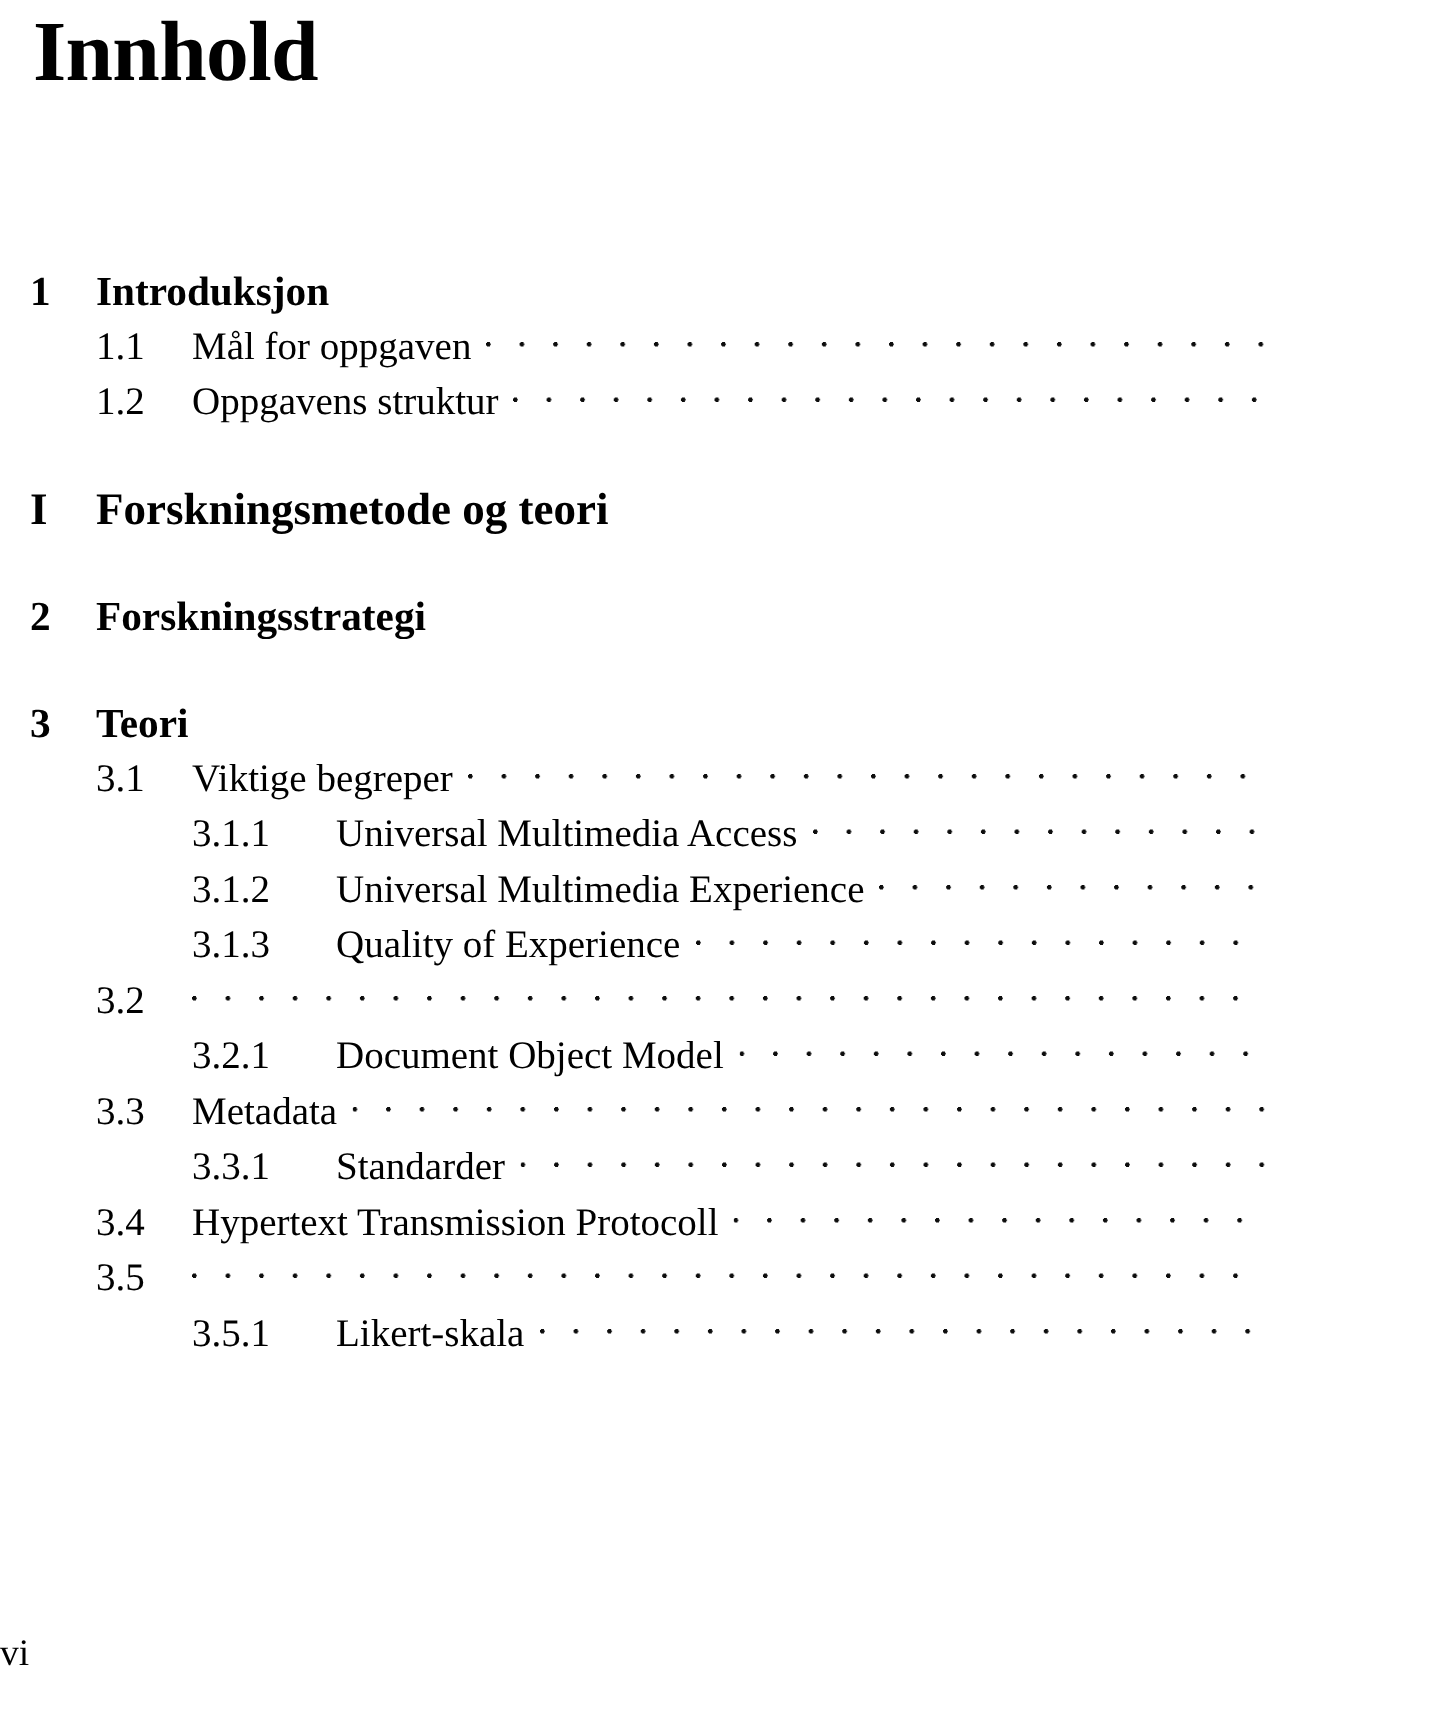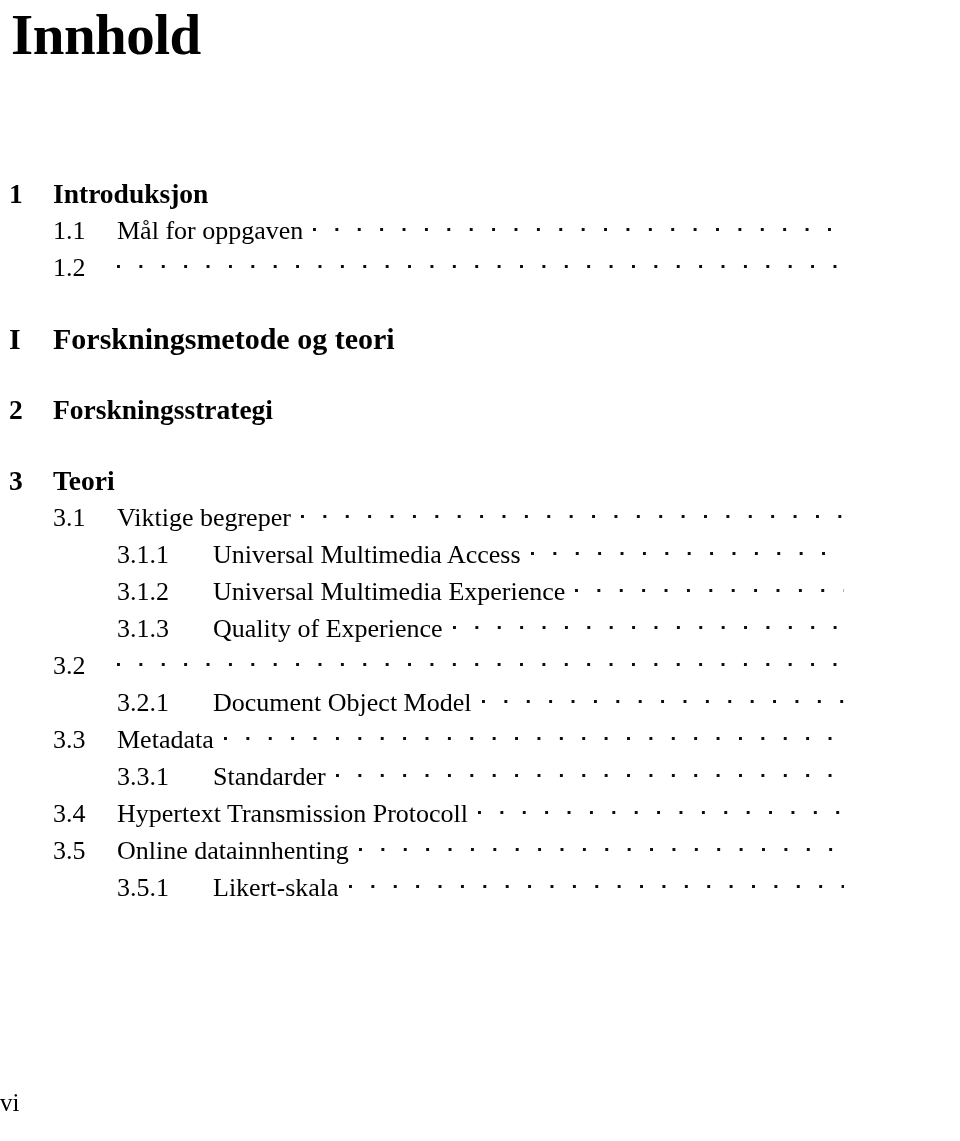--- a/index.html
+++ b/index.html
@@ -14,21 +14,21 @@
     font-family: "Liberation Serif", "DejaVu Serif", serif;
     color: #000000;
     -webkit-font-smoothing: antialiased;
   }
 
   .page {
     position: relative;
     width: 844px;
     height: 1141px;
     box-sizing: border-box;
-    padding: 0 8px 0 9px;
+    padding: 0 8px 0 20px;
     overflow: hidden;
   }
 
   
   .toc-title {
     font-size: 57px;
     font-weight: 700;
     line-height: 1;
     letter-spacing: -0.5px;
     margin: 0;
@@ -157,20 +157,21 @@
         <span class="toc-page">1</span>
       </li>
       <li class="toc-entry lvl-section">
         <span class="toc-num">1.1</span>
         <span class="toc-label">Mål for oppgaven</span>
         <span class="toc-leader"></span>
         <span class="toc-page">2</span>
       </li>
       <li class="toc-entry lvl-section">
         <span class="toc-num">1.2</span>
+        <span class="toc-label">Oppgavens struktur</span>
         <span class="toc-leader"></span>
         <span class="toc-page">2</span>
       </li>
       <li class="toc-entry lvl-part no-leader">
         <span class="toc-num">I</span>
         <span class="toc-label">Forskningsmetode og teori</span>
         <span class="toc-leader"></span>
         <span class="toc-page">5</span>
       </li>
       <li class="toc-entry lvl-chapter no-leader">
@@ -228,21 +229,20 @@
         <span class="toc-leader"></span>
       </li>
       <li class="toc-entry lvl-section">
         <span class="toc-num">3.4</span>
         <span class="toc-label">Hypertext Transmission Protocoll</span>
         <span class="toc-leader"></span>
         <span class="toc-page">14</span>
       </li>
       <li class="toc-entry lvl-section">
         <span class="toc-num">3.5</span>
-        <span class="toc-label">Online datainnhenting</span>
         <span class="toc-leader"></span>
         <span class="toc-page">14</span>
       </li>
       <li class="toc-entry lvl-subsection">
         <span class="toc-num">3.5.1</span>
         <span class="toc-label">Likert-skala</span>
         <span class="toc-leader"></span>
       </li>
     </ul>
 

